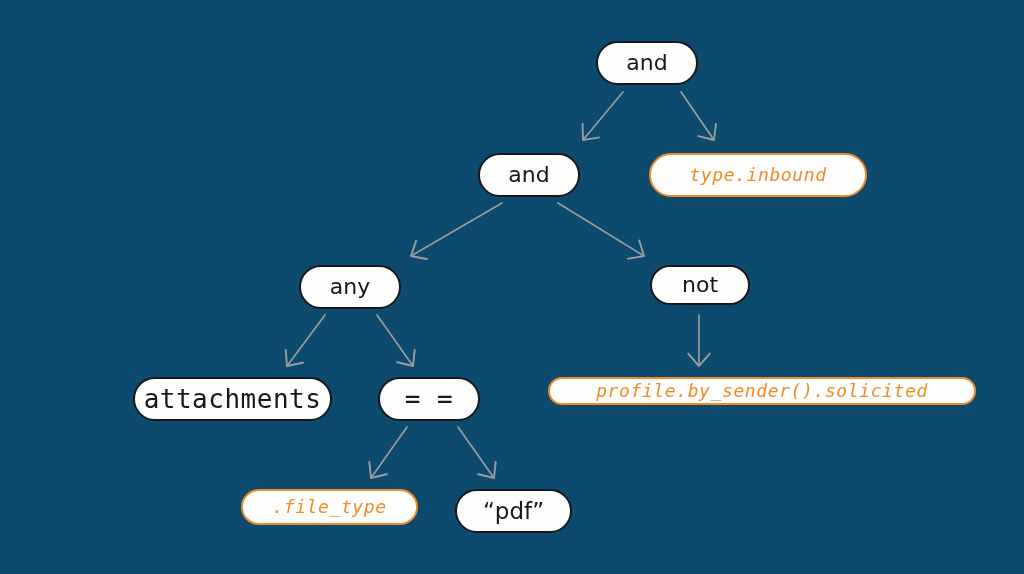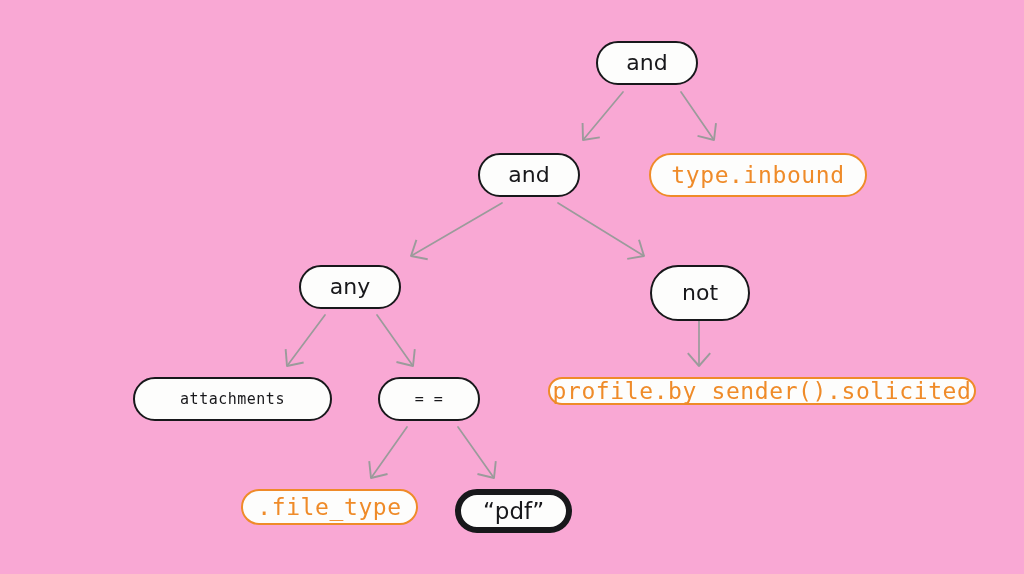--- a/index.html
+++ b/index.html
@@ -39,46 +39,47 @@
     letter-spacing: 0.5px;
   }
   .node-label {
     display: block;
     line-height: 1;
   }
   .node.op {
     border: 2px solid #18181b;
     color: #18181b;
     font-family: "DejaVu Sans Mono", monospace;
-    font-size: 15px;
+    font-size: 26px;
   }
   .node.op.sans {
     font-family: "DejaVu Sans", sans-serif;
     font-size: 22px;
     letter-spacing: 0px;
   }
   .node.literal {
-    border: 6px solid #ef4444;
+    border: 2px solid #ef4444;
     color: #18181b;
     font-family: "DejaVu Sans", sans-serif;
     font-size: 23px;
     letter-spacing: 0px;
   }
   .node.field {
     border: 2px solid #0ea5e9;
     color: #ef8b29;
     font-family: "DejaVu Sans Mono", monospace;
-    font-size: 23px;
+    font-size: 18px;
     letter-spacing: 0.6px;
+    font-style: italic;
   }
 </style>
 </head>
 <body style="background: rgb(247, 247, 246);">
 
-<div id="canvas" style="background: #f9a8d4;">
+<div id="canvas" style="background: #0c4a6e;">
 
   <svg id="edge-layer" viewBox="0 0 1024 574" xmlns="http://www.w3.org/2000/svg">
       <g>
         <line x1="623" y1="92" x2="583" y2="140" stroke="#9b9b9b" stroke-width="1.7" stroke-linecap="round"></line>
         <line x1="583" y1="140" x2="582.5705963697345" y2="123.00542402640434" stroke="#9b9b9b" stroke-width="1.9" stroke-linecap="butt"></line>
         <line x1="583" y1="140" x2="599.7934098089944" y2="137.35776855912093" stroke="#9b9b9b" stroke-width="1.9" stroke-linecap="butt"></line>
       </g>
       <g>
         <line x1="681" y1="92" x2="714" y2="140" stroke="#9b9b9b" stroke-width="1.7" stroke-linecap="round"></line>
         <line x1="714" y1="140" x2="697.5222361129689" y2="135.81869670039882" stroke="#9b9b9b" stroke-width="1.9" stroke-linecap="butt"></line>
@@ -127,21 +128,21 @@
       </div>
       <div class="node op sans" style="left: 478px; top: 153px; width: 102px; height: 44px; border-color: rgb(24, 24, 27); color: rgb(24, 24, 27);">
         <span class="node-label">and</span>
       </div>
       <div class="node field" style="left: 649px; top: 153px; width: 218px; height: 44px; border-color: rgb(239, 139, 41); color: rgb(239, 139, 41);">
         <span class="node-label">type.inbound</span>
       </div>
       <div class="node op sans" style="left: 299px; top: 265px; width: 102px; height: 44px; border-color: rgb(24, 24, 27); color: rgb(24, 24, 27); align-items: center;">
         <span class="node-label">any</span>
       </div>
-      <div class="node op sans" style="left: 650px; top: 265px; width: 100px; height: 56px; border-color: rgb(24, 24, 27); color: rgb(24, 24, 27);">
+      <div class="node op sans" style="left: 650px; top: 265px; width: 100px; height: 40px; border-color: rgb(24, 24, 27); color: rgb(24, 24, 27);">
         <span class="node-label">not</span>
       </div>
       <div class="node op" style="left: 133px; top: 377px; width: 199px; height: 44px; border-color: rgb(24, 24, 27); color: rgb(24, 24, 27);">
         <span class="node-label">attachments</span>
       </div>
       <div class="node op" style="left: 378px; top: 377px; width: 102px; height: 44px; border-color: rgb(24, 24, 27); color: rgb(24, 24, 27);">
         <span class="node-label">= =</span>
       </div>
       <div class="node field" style="left: 548px; top: 377px; width: 428px; height: 28px; border-color: rgb(239, 139, 41); color: rgb(239, 139, 41);">
         <span class="node-label">profile.by_sender().solicited</span>

